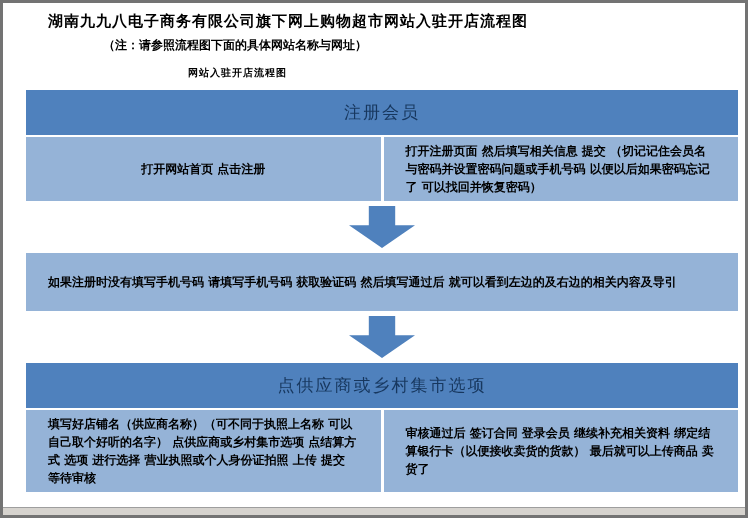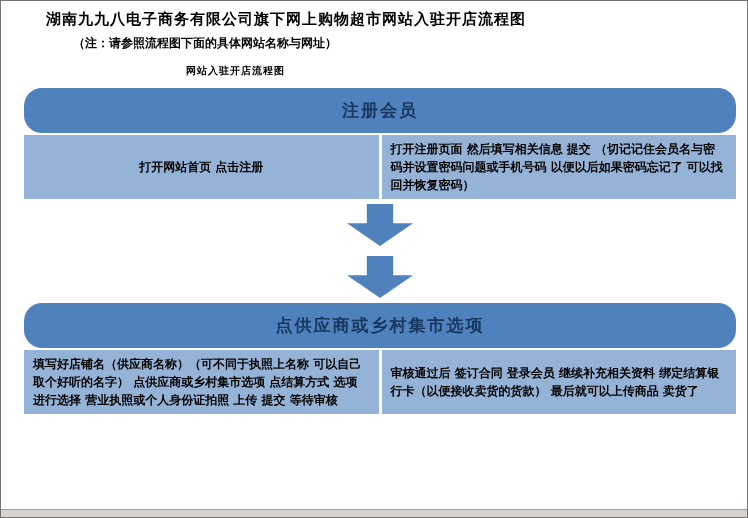--- a/index.html
+++ b/index.html
@@ -7,71 +7,70 @@
   body {
     font-family: "DejaVu Sans", "Liberation Sans", sans-serif;
     background: #ffffff;
     overflow: hidden;
   }
   #page {
     position: relative;
     width: 748px;
     height: 518px;
     background: #ffffff;
-    border: 1px solid #737373;
+    border: 3px solid #737373;
   }
   .title {
     padding: 9px 0 0 45px;
     font-size: 15px;
     font-weight: bold;
     color: #000000;
     letter-spacing: 1px;
   }
   .note {
-    padding: 6px 0 0 72px;
+    padding: 6px 0 0 100px;
     font-size: 12px;
     font-weight: bold;
     color: #000000;
   }
   .subtitle {
     padding: 12px 0 0 185px;
     font-size: 10px;
     font-weight: bold;
     color: #000000;
     letter-spacing: 1px;
   }
   .flow {
     width: 712px;
     margin: 10px 0 0 23px;
   }
   .step-header {
     height: 45px;
     background: #4f81bd;
     color: #17375e;
     font-size: 17px;
-    font-weight: bold;
+    font-weight: normal;
     letter-spacing: 2px;
     display: flex;
     align-items: center;
     justify-content: center;
-    border-radius: 18px;
   }
   .step-cells {
     display: flex;
     gap: 3px;
     margin-top: 2px;
   }
   .cell {
     flex: 1 1 0;
     background: #95b3d7;
     color: #000000;
     font-size: 12px;
     font-weight: bold;
     line-height: 1.5;
-    padding: 5px 9px;
+    padding: 5px 22px;
     display: flex;
     align-items: center;
   }
   .cell.center { justify-content: center; text-align: center; }
   .cells-1 .cell { min-height: 55px; }
   .cells-2 .cell { min-height: 58px; }
   .cells-3 .cell { min-height: 56px; }
   .down-arrow {
     width: 66px;
     height: 42px;
@@ -105,20 +104,21 @@
       <div class="step-cells cells-1">
         <div class="cell center">打开网站首页 点击注册</div>
         <div class="cell">打开注册页面 然后填写相关信息 提交 （切记记住会员名与密码并设置密码问题或手机号码 以便以后如果密码忘记了 可以找回并恢复密码）</div>
       </div>
     </div>
 
     <div class="down-arrow"></div>
 
     <div class="step">
       <div class="step-cells cells-2">
+        <div class="cell">如果注册时没有填写手机号码 请填写手机号码 获取验证码 然后填写通过后 就可以看到左边的及右边的相关内容及导引</div>
       </div>
     </div>
 
     <div class="down-arrow"></div>
 
     <div class="step">
       <div class="step-header">点供应商或乡村集市选项</div>
       <div class="step-cells cells-3">
         <div class="cell">填写好店铺名（供应商名称）（可不同于执照上名称 可以自己取个好听的名字） 点供应商或乡村集市选项 点结算方式 选项 进行选择 营业执照或个人身份证拍照 上传 提交 等待审核</div>
         <div class="cell">审核通过后 签订合同 登录会员 继续补充相关资料 绑定结算银行卡（以便接收卖货的货款） 最后就可以上传商品 卖货了</div>

